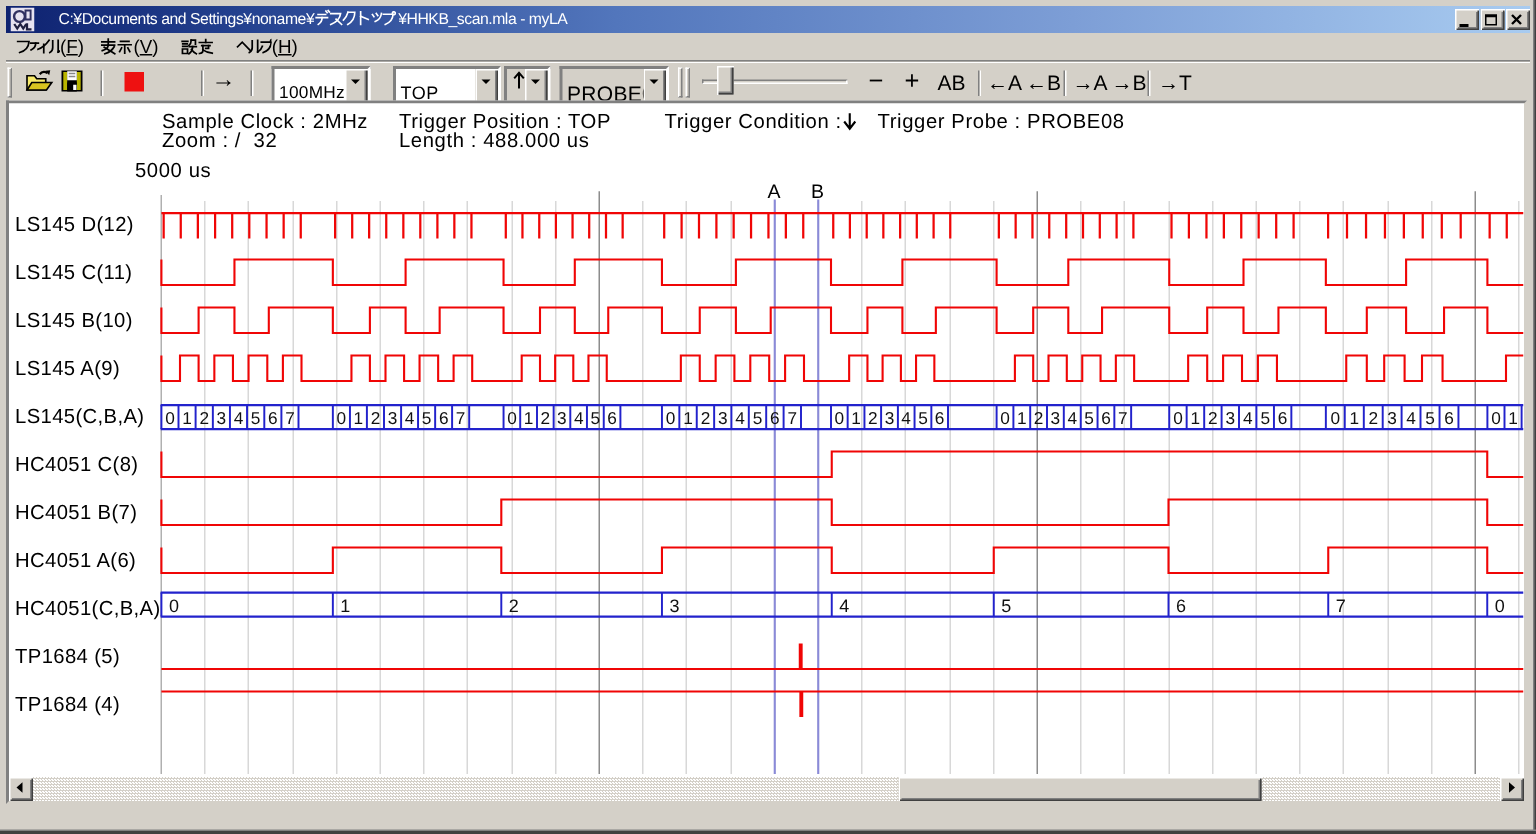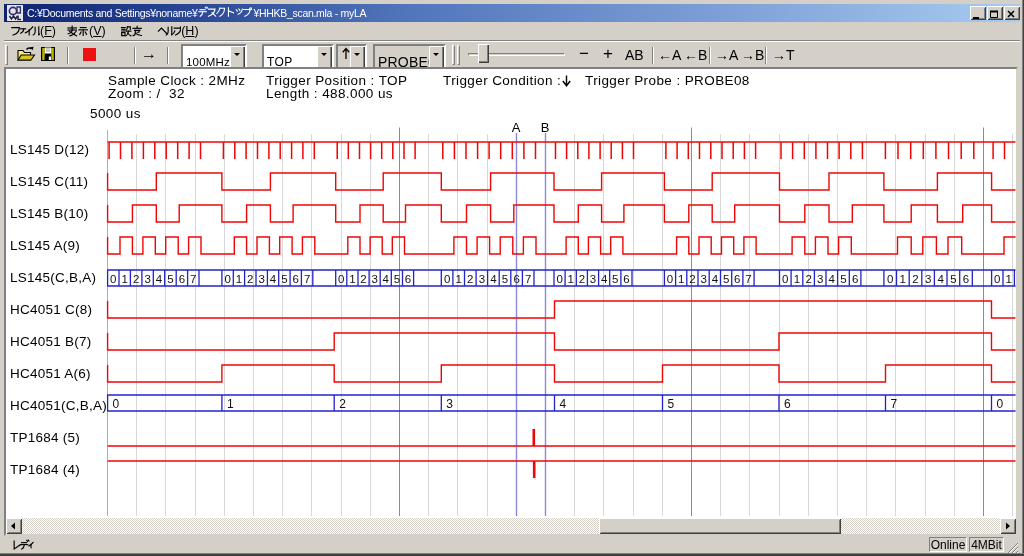--- a/index.html
+++ b/index.html
@@ -41,21 +41,21 @@
 </style></head><body>
 <div id="win">
   <div id="titlebar">
     <svg width="16" height="16" style="margin-left:3px">
       <rect x="0" y="0" width="16" height="16" fill="#e6e2f0"></rect>
       <circle cx="6" cy="6" r="3.6" fill="none" stroke="#303060" stroke-width="1.6"></circle>
       <path d="M10,2 h3.4 v6 h-3.4 z" fill="none" stroke="#303060" stroke-width="1.3"></path>
       <path d="M2.5,11 l2,3 2,-3 2,3 2,-3" fill="none" stroke="#202040" stroke-width="1.5"></path>
       <path d="M11,10.5 v4 h3" fill="none" stroke="#202040" stroke-width="1.5"></path>
     </svg>
-    <span class="txt" style="margin-left:4px">C:¥Documents and Settings¥noname¥</span>
+    <span class="txt" style="margin-left:16px">C:¥Documents and Settings¥noname¥</span>
       <svg width="56" height="15" style="vertical-align:-3px">
         <path d="M3,3.2 L9,3.2" transform="translate(0.5,1.0) scale(0.843)" fill="none" stroke="#fff" stroke-width="1.30" stroke-linecap="square"></path>
         <path d="M1.5,5.6 L10.5,5.6" transform="translate(0.5,1.0) scale(0.843)" fill="none" stroke="#fff" stroke-width="1.30" stroke-linecap="square"></path>
         <path d="M6.2,5.6 C6.2,8 5.2,9.8 3.2,11" transform="translate(0.5,1.0) scale(0.843)" fill="none" stroke="#fff" stroke-width="1.30" stroke-linecap="square"></path>
         <path d="M9.2,0.4 L10.2,1.6" transform="translate(0.5,1.0) scale(0.843)" fill="none" stroke="#fff" stroke-width="1.30" stroke-linecap="square"></path>
         <path d="M11,0 L12,1.2" transform="translate(0.5,1.0) scale(0.843)" fill="none" stroke="#fff" stroke-width="1.30" stroke-linecap="square"></path>
         <path d="M2,2.5 L9.8,2.5 C9.3,6 6.3,9.4 2,11" transform="translate(9.8,1.0) scale(0.843)" fill="none" stroke="#fff" stroke-width="1.30" stroke-linecap="square"></path>
         <path d="M6.2,6.8 L10.6,11" transform="translate(9.8,1.0) scale(0.843)" fill="none" stroke="#fff" stroke-width="1.30" stroke-linecap="square"></path>
         <path d="M4.6,1.4 C3.8,4.2 2.6,6.2 1,7.6" transform="translate(19.1,1.0) scale(0.843)" fill="none" stroke="#fff" stroke-width="1.30" stroke-linecap="square"></path>
         <path d="M4.6,1.4 L10,1.4 C10,5.2 8.4,8.8 4.4,11" transform="translate(19.1,1.0) scale(0.843)" fill="none" stroke="#fff" stroke-width="1.30" stroke-linecap="square"></path>
@@ -349,33 +349,15 @@
     <div id="hscroll">
       <div class="sbtn" style="left:0"><svg width="14" height="12" style="margin:1px 0 0 1px">
             <path d="M8,2.5 L4,6 L8,9.5 Z" fill="#000"></path>
           </svg></div>
       <div id="thumb"></div>
       <div class="sbtn" style="right:0"><svg width="14" height="12" style="margin:1px 0 0 1px">
             <path d="M5,2.5 L9,6 L5,9.5 Z" fill="#000"></path>
           </svg></div>
     </div>
   </div>
-  <div id="statusbar">
-    <span style="position:absolute;left:7px;top:2px"><svg width="23" height="14" style="vertical-align:-3px">
-          <path d="M3.2,1.4 L3.2,10.8 L10.6,5.8" transform="translate(0.5,1.0) scale(0.828)" fill="none" stroke="#000" stroke-width="1.39" stroke-linecap="square"></path>
-          <path d="M3,3.2 L9,3.2" transform="translate(8.1,1.0) scale(0.828)" fill="none" stroke="#000" stroke-width="1.39" stroke-linecap="square"></path>
-          <path d="M1.5,5.6 L10.5,5.6" transform="translate(8.1,1.0) scale(0.828)" fill="none" stroke="#000" stroke-width="1.39" stroke-linecap="square"></path>
-          <path d="M6.2,5.6 C6.2,8 5.2,9.8 3.2,11" transform="translate(8.1,1.0) scale(0.828)" fill="none" stroke="#000" stroke-width="1.39" stroke-linecap="square"></path>
-          <path d="M9.2,0.4 L10.2,1.6" transform="translate(8.1,1.0) scale(0.828)" fill="none" stroke="#000" stroke-width="1.39" stroke-linecap="square"></path>
-          <path d="M11,0 L12,1.2" transform="translate(8.1,1.0) scale(0.828)" fill="none" stroke="#000" stroke-width="1.39" stroke-linecap="square"></path>
-          <path d="M9.2,3.5 C7.4,5.8 5.4,7.4 3.2,8.4" transform="translate(15.7,1.0) scale(0.702)" fill="none" stroke="#000" stroke-width="1.64" stroke-linecap="square"></path>
-          <path d="M6.2,6 L6.2,11" transform="translate(15.7,1.0) scale(0.702)" fill="none" stroke="#000" stroke-width="1.64" stroke-linecap="square"></path>
-        </svg></span>
-    <div class="spanel" style="left:925px;width:38px">Online</div>
-    <div class="spanel" style="left:965px;width:35px">4MBit</div>
-    <svg width="13" height="13" style="position:absolute;right:1px;bottom:-2px">
-      <path d="M12,1 L1,12 M12,5 L5,12 M12,9 L9,12" stroke="#808080" stroke-width="1"></path>
-      <path d="M12,2 L2,12 M12,6 L6,12 M12,10 L10,12" stroke="#fff" stroke-width="1"></path>
-    </svg>
-  </div>
   <div id="redge"></div>
   <div id="bot1"></div>
   <div id="bot2"></div>
 </div>
 </body></html>

